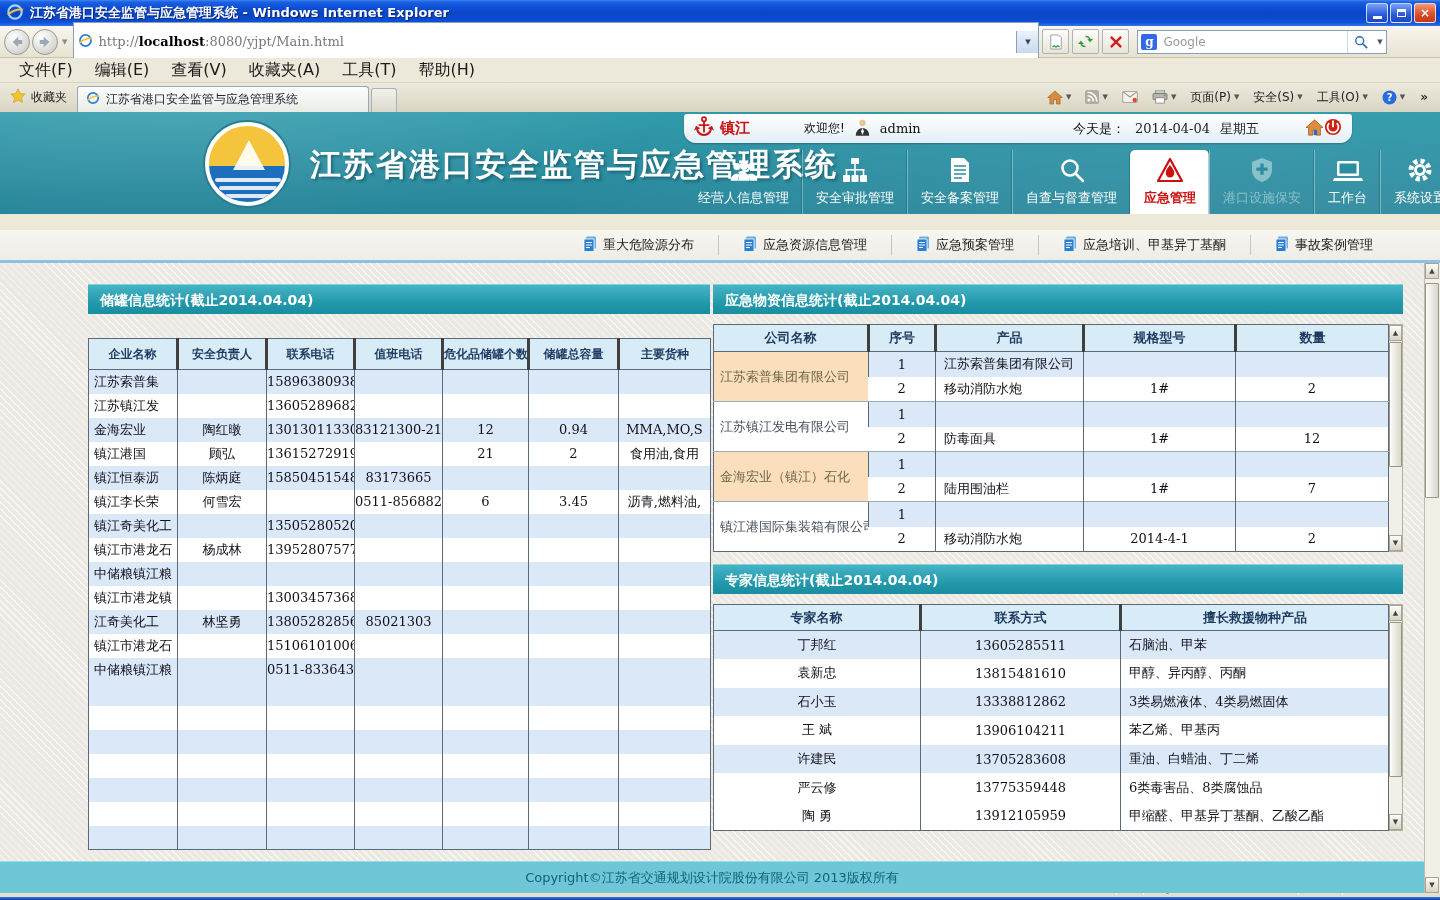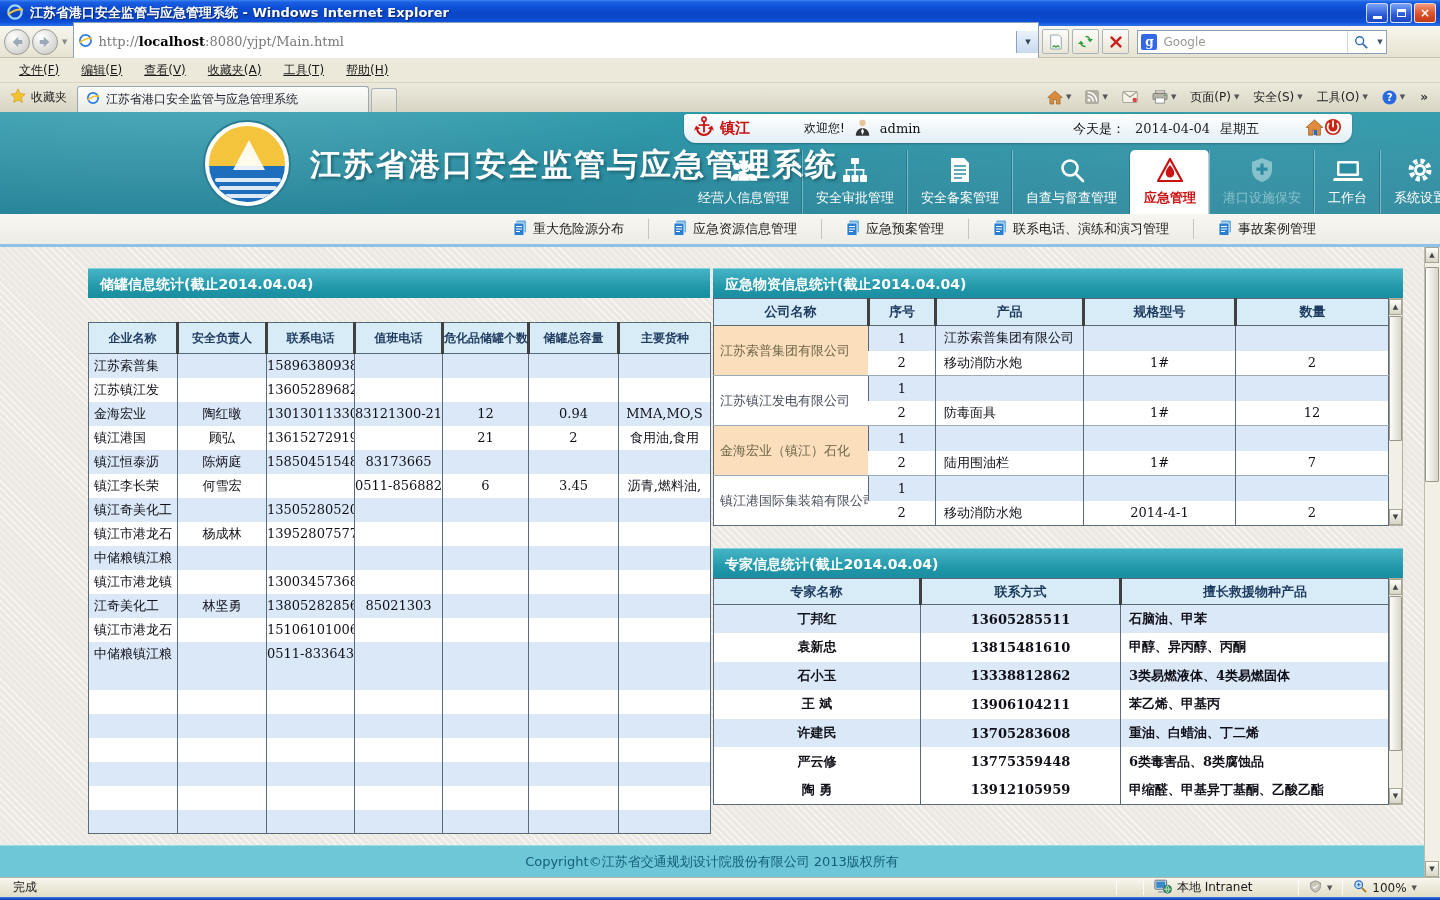--- a/index.html
+++ b/index.html
@@ -32,21 +32,21 @@
   .tb-btn { width:27px; height:25px; margin-left:3px; border:1px solid #aab4bc; border-radius:2px;
     background:linear-gradient(180deg,#fdfcf8,#e9e5d6); display:flex; align-items:center; justify-content:center; }
   .searchbox { width:250px; height:24px; margin-left:8px; background:#fff; border:1px solid #8ba0b8; display:flex; align-items:center; padding-left:3px; }
   .g-logo { width:16px; height:16px; background:#3369e8; color:#fff; font-weight:bold; font-size:12px; line-height:16px; text-align:center; font-family:"DejaVu Serif",serif; border-radius:2px; }
   .searchbox .ph { color:#9a9a94; font-size:12px; margin-left:6px; flex:1; }
   .search-btn { width:26px; height:22px; display:flex; align-items:center; justify-content:center; border-left:1px solid #d0d8e0; }
   .search-caret { width:13px; font-size:7px; color:#456; text-align:center; }
 
   
   .menubar { height:25px; flex:0 0 25px; display:flex; align-items:center; background:#ece9da; border-bottom:1px solid #d8d4c2; padding-left:8px; }
-  .menubar .m-item { padding:0 11px; font-size:12px; color:#1a1a1a;text-decoration:underline; }
+  .menubar .m-item { padding:0 11px; font-size:16px; color:#1a1a1a; }
 
   
   .favbar { height:29px; flex:0 0 29px; display:flex; align-items:flex-end; background:linear-gradient(180deg,#eceadd,#d9d5c4); }
   .fav-btn { display:flex; align-items:center; gap:5px; padding:0 10px 5px 10px; font-size:12px; color:#222; }
   .tab { width:292px; height:26px; display:flex; align-items:center; gap:6px; padding:0 8px;
     background:linear-gradient(180deg,#fdfdfb,#e9ece6); border:1px solid #98a8b8; border-bottom:none; border-radius:3px 3px 0 0; font-size:12px; color:#223; }
   .tab .t-title { white-space:nowrap; overflow:hidden; }
   .tab-stub { width:26px; height:24px; background:linear-gradient(180deg,#f2f1ea,#dcd9ca); border:1px solid #a8b0b8; border-bottom:none; border-radius:3px 3px 0 0; margin-left:2px; }
   .cmdbar { flex:1; display:flex; align-items:center; justify-content:flex-end; gap:4px; padding:0 6px 4px 0; }
   .cmd { display:flex; align-items:center; gap:3px; padding:0 5px; font-size:12px; color:#222; height:22px; }
@@ -80,21 +80,21 @@
     color:#fff; border-left:1px solid rgba(255,255,255,.35); box-shadow:-1px 0 0 rgba(0,60,70,.25); cursor:default; }
   .nav-item:first-child { border-left:none; box-shadow:none; }
   .nav-item .nav-label { font-size:13px; white-space:nowrap; }
   .nav-item.active { background:#fff; border-radius:5px 5px 0 0; color:#cc1111; border-left-color:transparent; }
   .nav-item.active .nav-label { font-weight:bold; }
   .nav-item.disabled { color:rgba(230,248,250,.45); }
   .nav-ico svg { display:block; }
 
   
   .subnav { height:33px; flex:0 0 33px; background:linear-gradient(180deg,#f7f6f1,#edece5);
-    border-bottom:3px solid #8fc0e8; display:flex; align-items:center; justify-content:flex-end; padding-right:100px; }
+    border-bottom:3px solid #8fc0e8; display:flex; align-items:center; justify-content:flex-end; padding-right:43px;margin-top:16px; }
   .subnav-item { display:flex; align-items:center; gap:6px; padding:0 24px; height:20px; border-left:1px solid #c6c6bc; font-size:13px; color:#1a1a1a; }
   .subnav-item:first-child { border-left:none; }
 
   
   .content { flex:1; position:relative; background-color:#ebe9e2;
     background-image:repeating-linear-gradient(45deg, rgba(255,255,255,.65) 0 1px, transparent 1px 5px); }
   .panel { position:absolute; }
   .panel-title { height:30px; line-height:30px; padding-left:12px; color:#fff; font-weight:bold; font-size:14px;
     background:linear-gradient(180deg,#46b4c5,#1f95a8 70%,#1b8ea1); border-top:1px solid #7fd2de; }
   table { border-collapse:collapse; table-layout:fixed; background:#fff; margin-top:24px; }
@@ -109,32 +109,32 @@
   .tank-panel { left:88px; top:21px; width:622px; }
   .tank-table { width:622px; }
   .tank-table th { height:31px; font-size:12px; }
   .tank-table td { height:24px; }
   .tank-table td.name { text-align:left; padding-left:5px; }
   tr.total td { font-weight:bold; }
   tr.total td.name { text-align:center; padding-left:0; }
   
   .supplies-panel { left:713px; top:21px; width:690px; }
   .experts-panel { left:713px; top:301px; width:690px; }
-  .tbl-wrap { display:flex; }
+  .tbl-wrap { display:flex; margin-top:10px; }
   .tbl-wrap table { margin-top:0; }
   .sup-table { width:675px; }
   .sup-table th { height:27px; font-size:13px; }
   .sup-table td { height:25px; }
   .sup-table td.company { text-align:left; padding-left:6px; color:#48505c; font-size:13px; background:#fff; }
   .sup-table td.company.hl { background:#fbdfbd; color:#6f6648; }
   .sup-table td.product { text-align:left; padding-left:8px; }
   .sup-table tr.grp-top td { border-top:1px solid #9aacba; }
   .exp-table { width:675px; }
   .exp-table th { height:26px; font-size:13px; }
-  .exp-table td { height:20px;font-weight:bold; }
+  .exp-table td { height:20px; }
   .exp-table td.skills { text-align:left; padding-left:8px; }
   
   .vscroll { width:15px; position:relative; background:#f1efe6; border:1px solid #b4b0a0; border-left:none; }
   .vs-btn { position:absolute; left:0; width:13px; height:16px; background:linear-gradient(180deg,#fdfdf9,#d8d5c6); border:1px solid #a8a494;
     display:flex; align-items:center; justify-content:center; font-size:7px; color:#444; }
   .vs-up { top:0; } .vs-down { bottom:0; }
   .vs-thumb { position:absolute; left:0; width:13px; background:linear-gradient(90deg,#fdfdfb,#d9d6ca); border:1px solid #9a968a; border-radius:1px; }
   .page-scroll { position:absolute; right:0; top:0; width:16px; height:630px; background:#f1efe6; border-left:1px solid #c0bcac; }
   .page-scroll .vs-btn { width:14px; }
   .page-scroll .vs-thumb { width:14px; top:20px; height:215px; }
@@ -455,21 +455,21 @@
             <path d="M3 6.5h6M3 9h6M3 11.5h4" stroke="#fff" stroke-width="1"></path>
           </svg></span>
         <span>应急预案管理</span>
       </span>
       <span class="subnav-item">
         <span><svg width="14" height="16" viewBox="0 0 14 16">
             <rect x="3" y="0.5" width="10" height="12" rx="1" fill="#6ab0e0"></rect>
             <rect x="1" y="3" width="10" height="12.5" rx="1" fill="#2b7fd0" stroke="#fff" stroke-width=".8"></rect>
             <path d="M3 6.5h6M3 9h6M3 11.5h4" stroke="#fff" stroke-width="1"></path>
           </svg></span>
-        <span>联系电话、演练和演习管理</span>
+        <span>应急培训、甲基异丁基酮</span>
       </span>
       <span class="subnav-item">
         <span><svg width="14" height="16" viewBox="0 0 14 16">
             <rect x="3" y="0.5" width="10" height="12" rx="1" fill="#6ab0e0"></rect>
             <rect x="1" y="3" width="10" height="12.5" rx="1" fill="#2b7fd0" stroke="#fff" stroke-width=".8"></rect>
             <path d="M3 6.5h6M3 9h6M3 11.5h4" stroke="#fff" stroke-width="1"></path>
           </svg></span>
         <span>事故案例管理</span>
       </span>
     </div>

